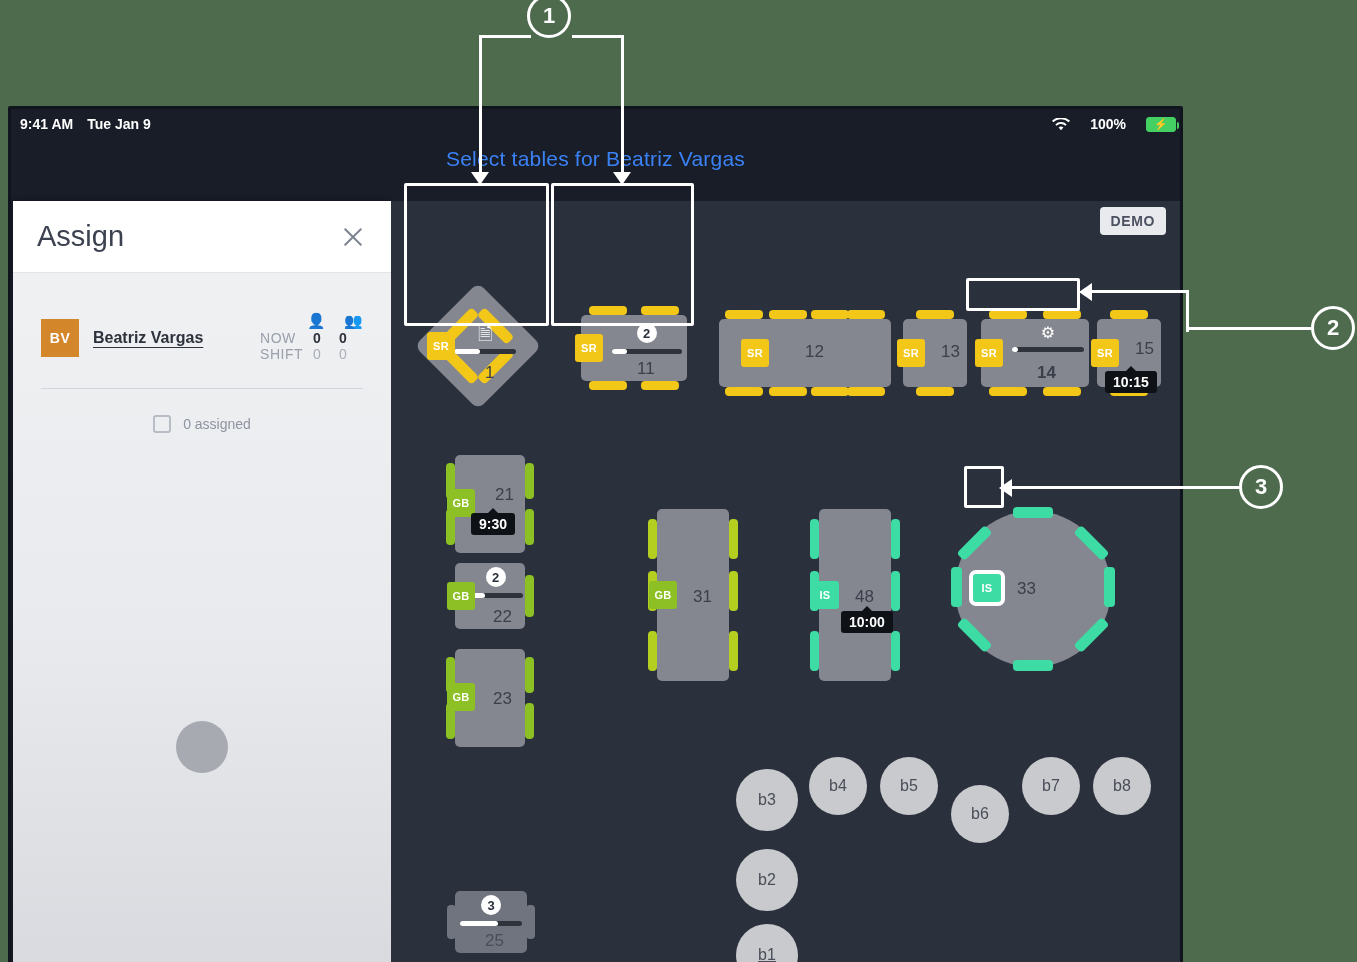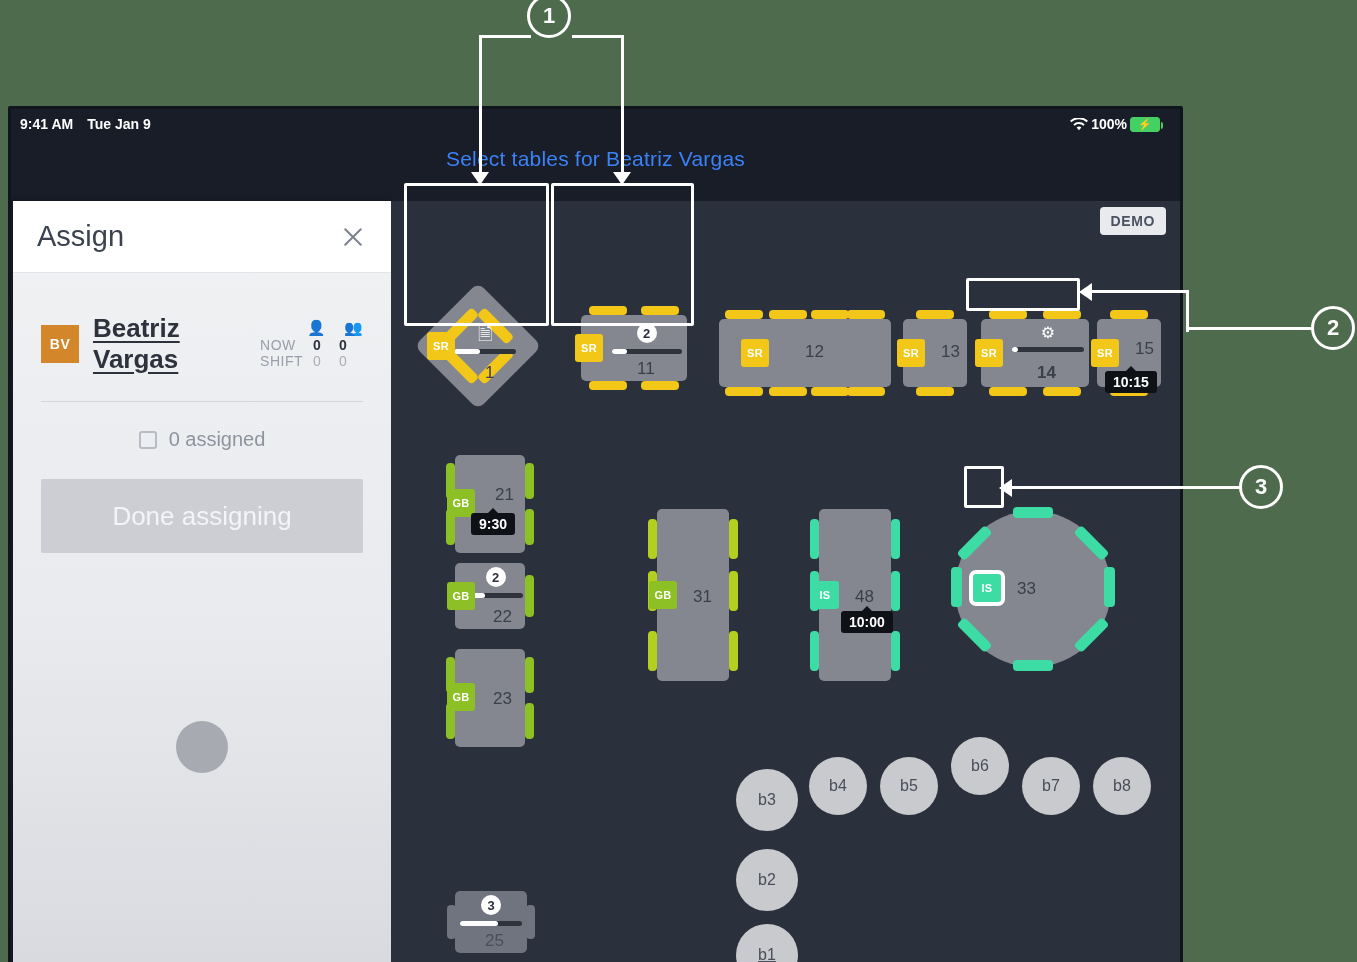--- a/index.html
+++ b/index.html
@@ -22,21 +22,21 @@
     margin-top: 34px;
   }
 
   
   .statusbar {
     position: absolute; left: 0; top: 0; width: 100%; height: 30px;
     color: #ffffff; font-size: 14px; font-weight: bold;
     display: flex; align-items: center;
   }
   .sb-left { margin-left: 9px; display: flex; gap: 14px; align-items: center; }
-  .sb-right { position: absolute; right: 20px; display: flex; gap: 3px; align-items: center; }
+  .sb-right { position: absolute; right: 4px; display: flex; gap: 20px; align-items: center; }
   .wifi-icon { display:inline-block; width:18px; height:13px; position:relative; }
   .batt {
     width: 30px; height: 15px; border: 1.5px solid #45d063; border-radius: 3px;
     background: #45d063; position: relative; display:flex; align-items:center; justify-content:center;
   }
   .batt:after {
     content:""; position:absolute; right:-4px; top:4px; width:2.5px; height:7px;
     background:#45d063; border-radius:0 2px 2px 0;
   }
   .bolt { font-size: 11px; color: #0e2712; line-height: 1; }
@@ -72,37 +72,37 @@
 
   .server-row {
     display:flex; align-items:center; padding: 40px 26px 0 28px;
   }
   .avatar {
     width: 38px; height: 38px; background: #d4862a; color:#fff;
     display:flex; align-items:center; justify-content:center;
     font-size: 14px; font-weight: bold; letter-spacing:.5px; flex:none;
   }
   .server-name {
-    margin-left: 14px; font-size: 26px; color: #2d323c;
+    margin-left: 14px; font-size: 16px; color: #2d323c;
     font-weight: bold; text-decoration: underline; text-underline-offset: 4px;
   }
   .counts { margin-left:auto; position:relative; }
   .counts-icons { display:flex; justify-content:flex-end; gap:18px; margin-right:2px; margin-bottom:2px; }
   .pc-icon { font-size:15px; color:#5f6672; line-height:1; }
   .counts-grid { display:grid; grid-template-columns: auto 26px 26px; align-items:center; }
   .counts-grid span { text-align:left; font-size:14px; }
   .lbl { color:#9aa0ab; letter-spacing:.5px; padding-right:10px; }
   .v-now { color:#2d323c; font-weight:bold; font-size:17px; }
   .v-shift { color:#a9aeb8; font-size:17px; }
 
   .divider { height:1px; background:#d3d5da; margin: 26px 28px 0 28px; }
 
   .assigned-row {
     display:flex; align-items:center; justify-content:center; gap:12px;
-    padding-top: 26px; color:#8e949f; font-size:20px;
+    padding-top: 26px; color:#8e949f; font-size:14px;
   }
   .assigned-box { width:18px; height:18px; border:2px solid #b7bcc5; border-radius:3px; }
 
   .done-btn {
     margin: 28px 28px 0 28px; height: 74px; background:#ccced4;
     display:flex; align-items:center; justify-content:center;
     color:#f3f4f6; font-size:26px; border-radius:2px;
   }
   .grey-dot {
     position:absolute; left:50%; transform:translateX(-50%);
@@ -250,21 +250,20 @@
         </div>
       </div>
 
       <div class="divider"></div>
 
       <div class="assigned-row">
         <span class="assigned-box"></span>
         <span>0 assigned</span>
       </div>
 
-      <div class="done-btn">Done assigning</div>
 
       <div class="grey-dot"></div>
     </div>
 
     <div class="floor">
       <div class="demo-badge">DEMO</div>
 
       <div class="tbl diamond" style="left:42px; top:100px; width:90px; height:90px;">
         <div class="tbl-body"></div>
         <div class="chair" style="background:#f2c717; width:11px; height:42px; left:22px; top:4px; transform:rotate(45deg);"></div>
@@ -440,21 +439,21 @@
         <div class="chair" style="background:#3ddca5; width:11px; height:40px; right:14px; bottom:12px; transform:rotate(45deg);"></div>
         <div class="sbadge sel" style="left:18px; top:63px; background:#3ddca5;">IS</div>
         <div class="tbl-num" style="position:absolute; left:62px; top:68px;">33</div>
       </div>
 
       <div class="barseat" style="left:345px; top:723px; width:62px; height:62px;text-decoration:underline;">b1</div>
       <div class="barseat" style="left:345px; top:648px; width:62px; height:62px;">b2</div>
       <div class="barseat" style="left:345px; top:568px; width:62px; height:62px;">b3</div>
       <div class="barseat" style="left:418px; top:556px; width:58px; height:58px;">b4</div>
       <div class="barseat" style="left:489px; top:556px; width:58px; height:58px;">b5</div>
-      <div class="barseat" style="left:560px; top:536px; width:58px; height:58px;">b6</div>
+      <div class="barseat" style="left:560px; top:584px; width:58px; height:58px;">b6</div>
       <div class="barseat" style="left:631px; top:556px; width:58px; height:58px;">b7</div>
       <div class="barseat" style="left:702px; top:556px; width:58px; height:58px;">b8</div>
 
     </div>
   </div>
 
   <div class="anno" style="inset:0;">
 
     <div class="callout" style="left:527px; top:-6px;">1</div>
     <div class="leader" style="left:481px; top:35px; width:50px; height:3px;"></div>

